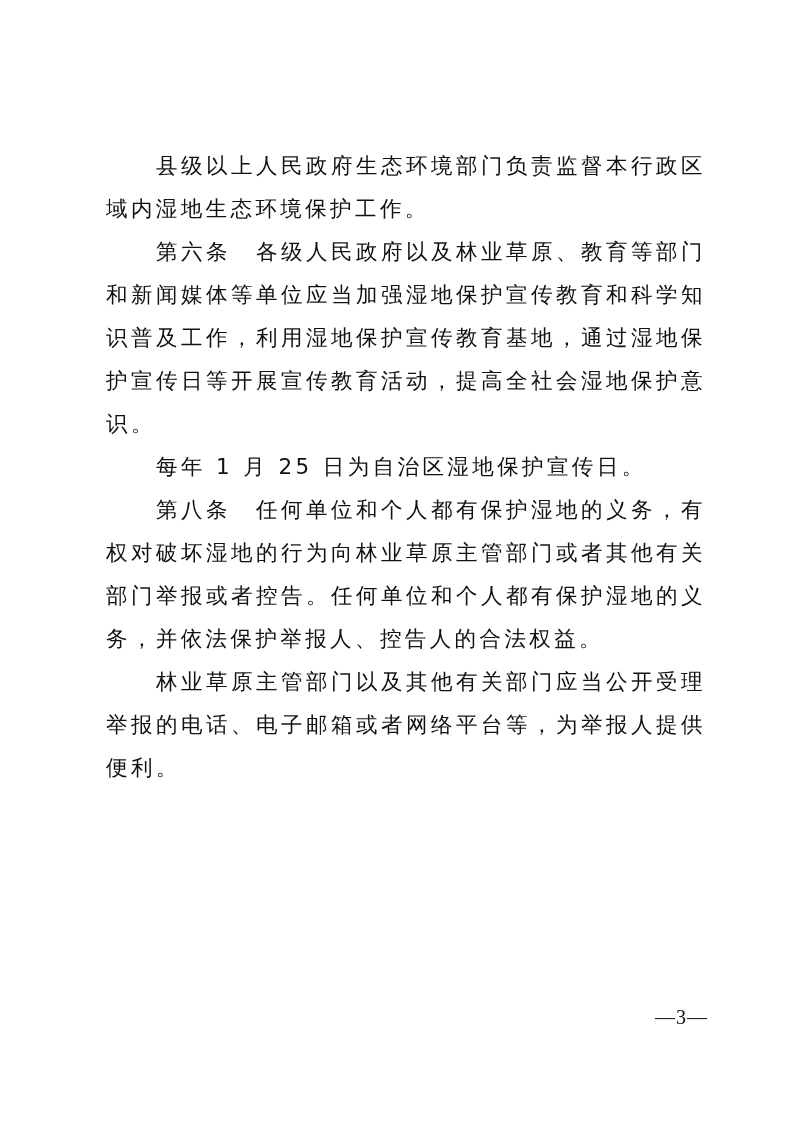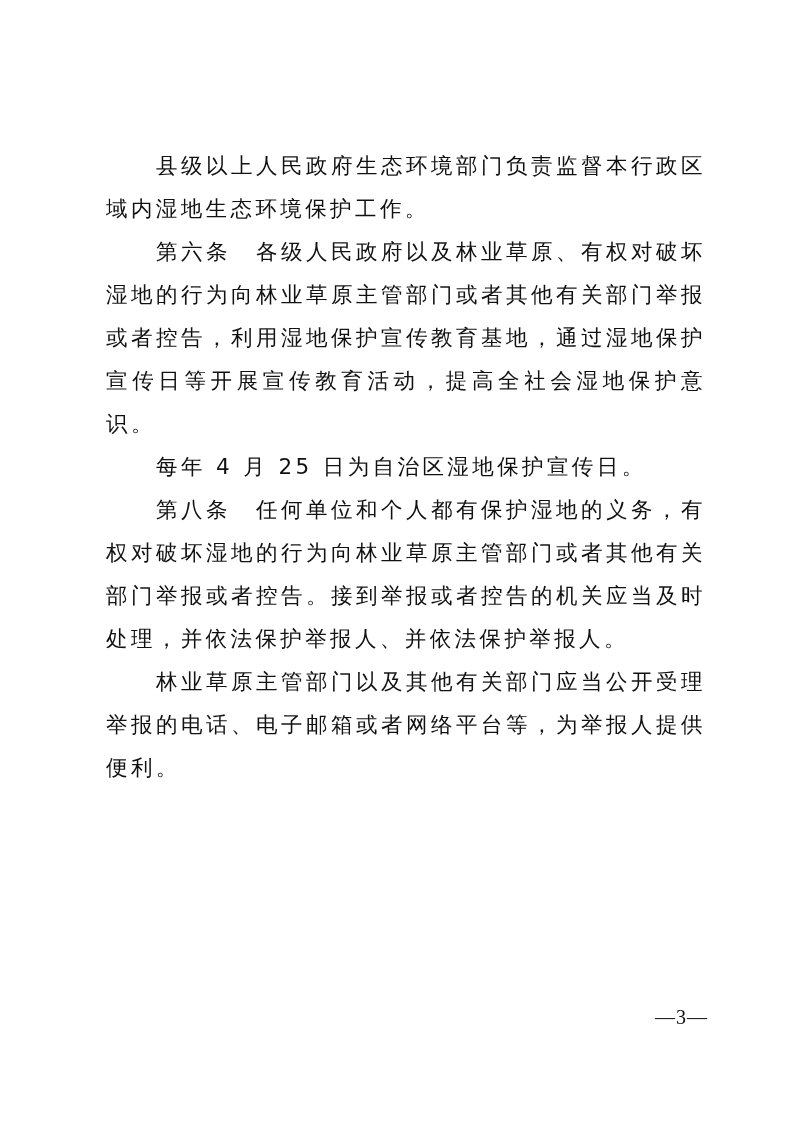--- a/index.html
+++ b/index.html
@@ -20,19 +20,19 @@
       font-family: "Liberation Serif", "DejaVu Serif", serif;
       font-size: 20px; color: #111111; letter-spacing: 1px;
     }
   </style>
 </head>
 <body>
 
 <div class="page">
   <div class="body-text">
     <p class="para">县级以上人民政府生态环境部门负责监督本行政区域内湿地生态环境保护工作。</p>
-    <p class="para">第六条　各级人民政府以及林业草原、有权对破坏湿地的行为向林业草原主管部门或者其他有关部门举报或者控告，利用湿地保护宣传教育基地，通过湿地保护宣传日等开展宣传教育活动，提高全社会湿地保护意识。</p>
-    <p class="para">每年 4 月 25 日为自治区湿地保护宣传日。</p>
-    <p class="para">第八条　任何单位和个人都有保护湿地的义务，有权对破坏湿地的行为向林业草原主管部门或者其他有关部门举报或者控告。接到举报或者控告的机关应当及时处理，并依法保护举报人、并依法保护举报人。</p>
+    <p class="para">第六条　各级人民政府以及林业草原、教育等部门和新闻媒体等单位应当加强湿地保护宣传教育和科学知识普及工作，利用湿地保护宣传教育基地，通过湿地保护宣传日等开展宣传教育活动，提高全社会湿地保护意识。</p>
+    <p class="para">每年 1 月 25 日为自治区湿地保护宣传日。</p>
+    <p class="para">第八条　任何单位和个人都有保护湿地的义务，有权对破坏湿地的行为向林业草原主管部门或者其他有关部门举报或者控告。任何单位和个人都有保护湿地的义务，并依法保护举报人、控告人的合法权益。</p>
     <p class="para">林业草原主管部门以及其他有关部门应当公开受理举报的电话、电子邮箱或者网络平台等，为举报人提供便利。</p>
   </div>
   <div class="page-number">—3—</div>
 </div>
 
 </body></html>

